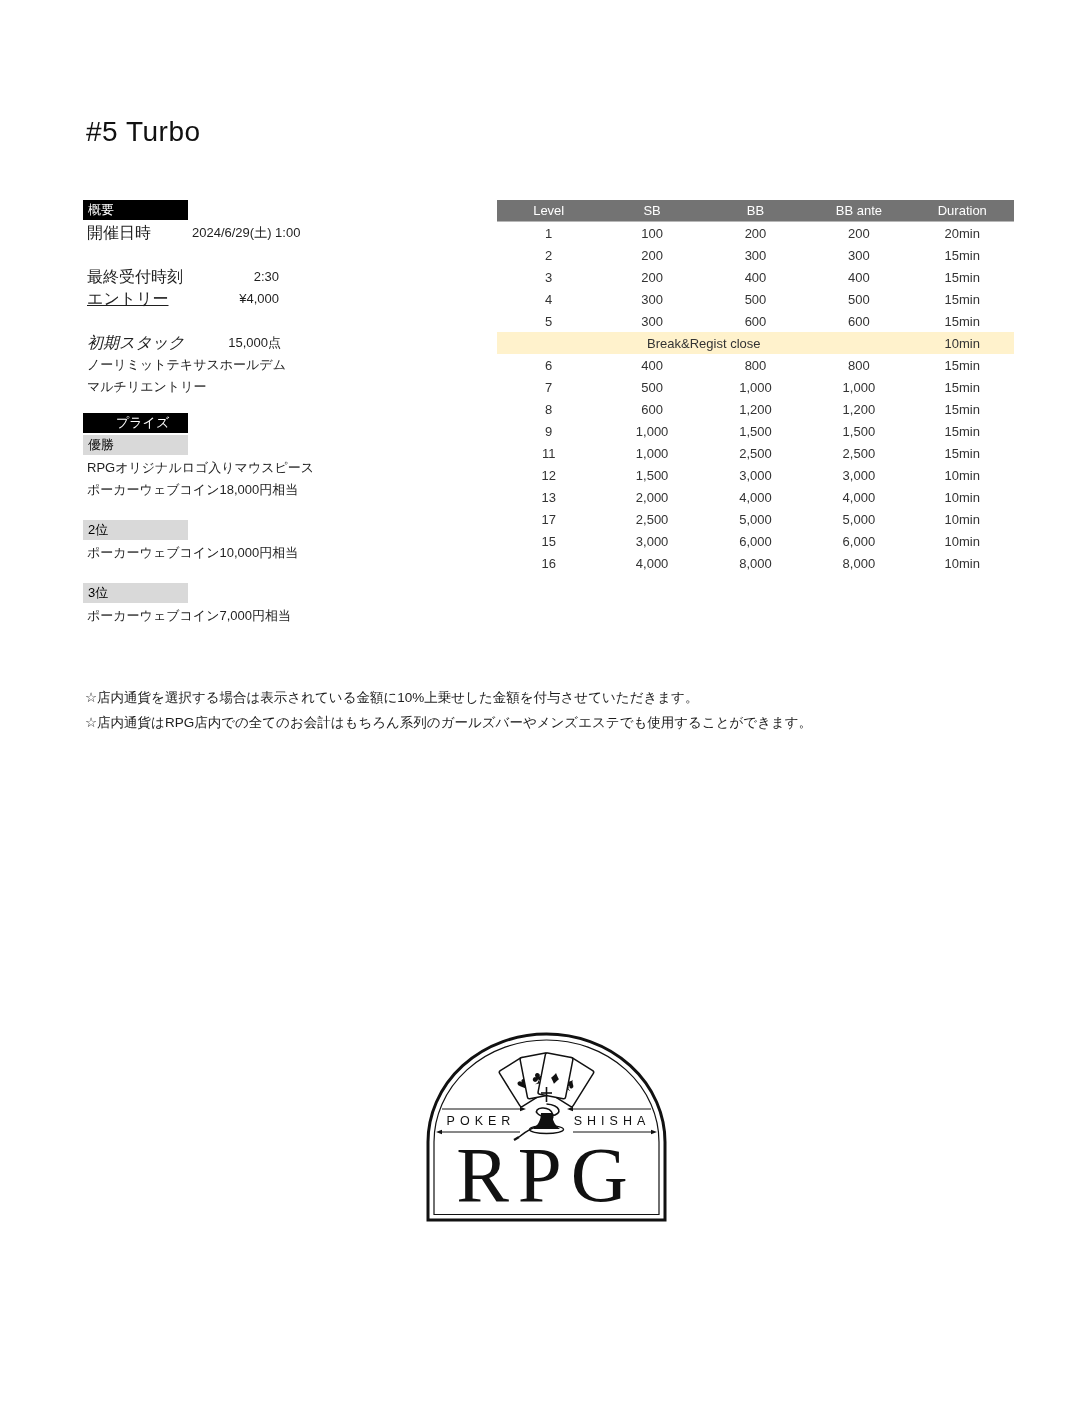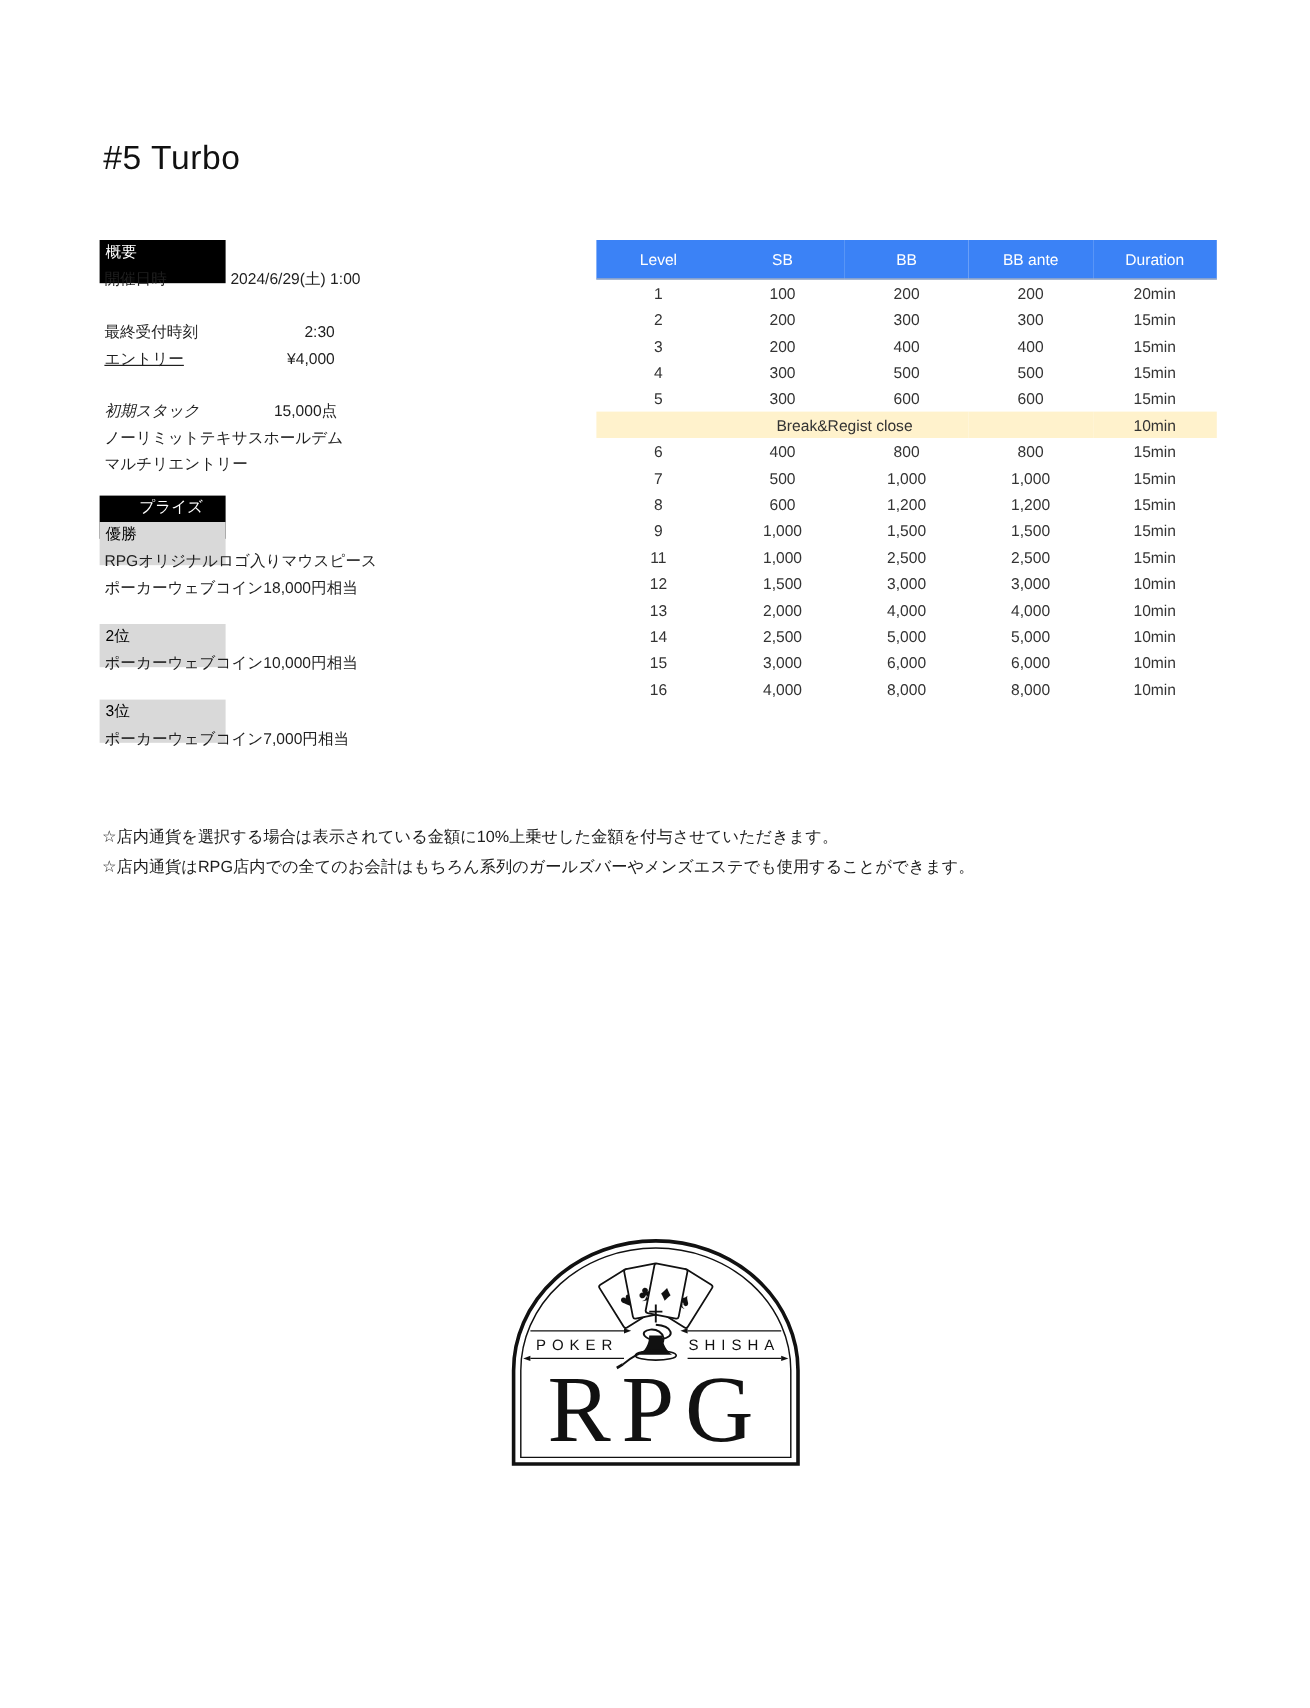--- a/index.html
+++ b/index.html
@@ -5,34 +5,34 @@
   html,body{margin:0;padding:0;}
   body{
     width:1092px;height:1423px;position:relative;background:#ffffff;
     font-family:"Liberation Sans","DejaVu Sans",sans-serif;color:#1f1f1f;
     overflow:hidden;
   }
   .abs{position:absolute;}
   
   .page-title{left:86px;top:116px;font-size:28px;letter-spacing:0.5px;color:#111;}
   
-  .bar{left:83px;width:105px;height:36px;line-height:20px;font-size:13px;
+  .bar{left:83px;width:105px;height:20px;line-height:20px;font-size:13px;
        padding-left:5px;box-sizing:border-box;white-space:nowrap;}
   .bar-black{background:#000000;color:#ffffff;}
   .bar-gray{background:#d9d9d9;color:#000000;}
   
-  .lbl{left:87px;font-size:13px;height:22px;line-height:22px;white-space:nowrap;}
+  .lbl{left:87px;font-size:16px;height:22px;line-height:22px;white-space:nowrap;}
   .val-left{left:192px;font-size:13px;height:22px;line-height:22px;white-space:nowrap;}
   .val-right{left:157px;width:122px;text-align:right;font-size:13px;height:22px;line-height:22px;white-space:nowrap;}
   .free-line{left:87px;font-size:13px;height:22px;line-height:22px;white-space:nowrap;}
   
   .structure-wrap{left:497px;top:200px;width:517px;}
   table.structure{border-collapse:collapse;table-layout:fixed;width:517px;font-size:13px;color:#333;}
   table.structure th{
-    background:#3b82f6;color:#ffffff;font-weight:400;height:32px;
+    background:#737373;color:#ffffff;font-weight:400;height:21px;
     text-align:center;padding:0;border-bottom:1px solid #b7b7b7;
   }
   table.structure td{height:22px;text-align:center;padding:0;vertical-align:middle;}
   table.structure tr.break-row td{background:#fff2cc;}
   
   .footnotes{left:85px;top:685px;font-size:13.5px;line-height:25px;color:#1c1c1c;white-space:nowrap;}
   
   .logo-wrap{left:424px;top:1030px;width:245px;height:192px;}
 </style>
 </head>
@@ -169,21 +169,21 @@
           <td>10min</td>
         </tr>
         <tr>
           <td>13</td>
           <td>2,000</td>
           <td>4,000</td>
           <td>4,000</td>
           <td>10min</td>
         </tr>
         <tr>
-          <td>14</td>
+          <td>17</td>
           <td>2,500</td>
           <td>5,000</td>
           <td>5,000</td>
           <td>10min</td>
         </tr>
         <tr>
           <td>15</td>
           <td>3,000</td>
           <td>6,000</td>
           <td>6,000</td>

